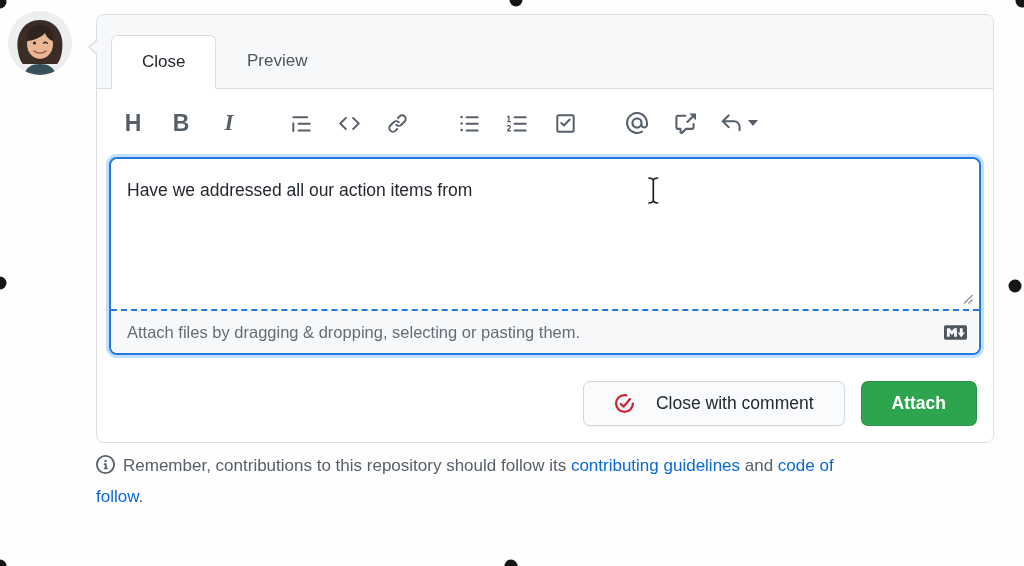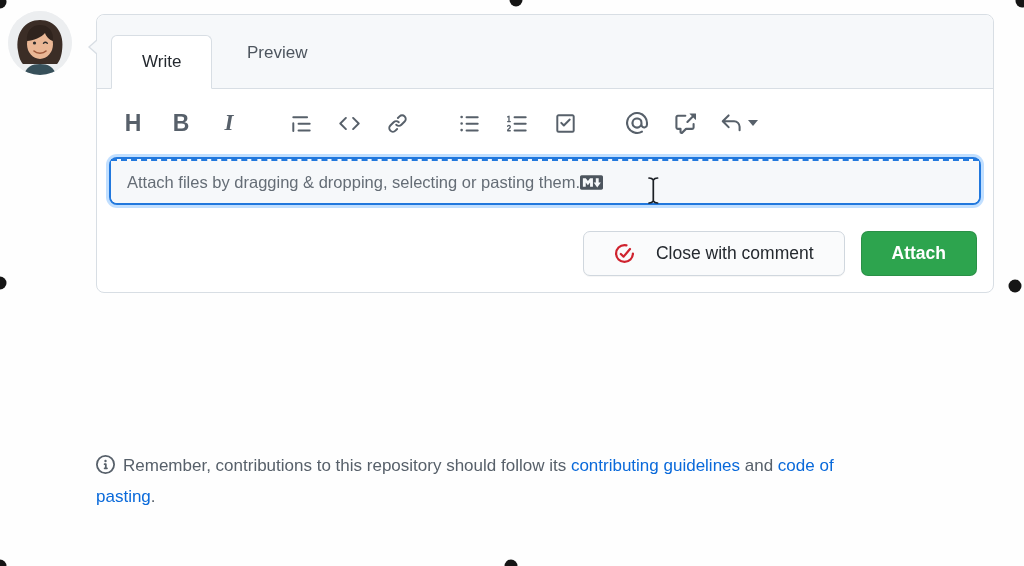--- a/index.html
+++ b/index.html
@@ -15,40 +15,40 @@
           border:1px solid #d8dee4; border-radius:8px; }
   .card::before { content:""; position:absolute; left:-9px; top:24px; width:0; height:0;
           border-top:8px solid transparent; border-bottom:8px solid transparent; border-right:9px solid #d8dee4; }
   .card::after { content:""; position:absolute; left:-7px; top:25px; width:0; height:0;
           border-top:7px solid transparent; border-bottom:7px solid transparent; border-right:8px solid #f6f8fa; }
 
   .card-header { position:relative; height:74px; background:#f6f8fa; border-bottom:1px solid #d8dee4; border-radius:8px 8px 0 0; }
   .tab-write { position:absolute; left:14px; bottom:-1px; height:54px; padding:0 30px; background:#fff;
           border:1px solid #d8dee4; border-bottom:1px solid #fff; border-radius:6px 6px 0 0;
           display:flex; align-items:center; font-size:17px; font-weight:500; color:#24292f; cursor:pointer; }
-  .tab-preview { position:absolute; left:120px; bottom:8px; height:54px; padding:0 30px;
+  .tab-preview { position:absolute; left:120px; bottom:0; height:54px; padding:0 30px;
           display:flex; align-items:center; font-size:17px; color:#4d555e; cursor:pointer; }
 
   .toolbar { display:flex; align-items:center; height:68px; padding-left:12px; color:#57606a; }
   .tb-btn { width:48px; height:40px; display:flex; align-items:center; justify-content:center; cursor:pointer; border-radius:4px; }
   .tb-btn svg { fill:#57606a; }
   .tb-gap { width:24px; }
   .glyph-h { font-size:23px; font-weight:600; color:#57606a; }
   .glyph-b { font-size:23px; font-weight:800; color:#57606a; }
   .glyph-i { font-size:23px; font-weight:600; font-style:italic; font-family:"Liberation Serif", serif; color:#57606a; }
   .caret-down { width:0; height:0; border-left:5px solid transparent; border-right:5px solid transparent; border-top:6px solid #57606a; margin-left:6px; }
 
   .editor-wrap { position:relative; margin:0 12px; border:2px solid #2178dd; border-radius:8px;
           box-shadow:0 0 0 3px rgba(33,139,255,.28); background:#fff; }
   .editor-area { position:relative; }
   textarea.comment-input { display:block; width:100%; height:150px; border:none; outline:none; resize:none;
           padding:18px 16px; font-family:"Liberation Sans", sans-serif; font-size:17.5px; line-height:1.5;
           color:#24292f; border-radius:7px 7px 0 0; background:#fff; }
   .resize-handle { position:absolute; right:4px; bottom:3px; cursor:nwse-resize; }
-  .attach-bar { display:flex; align-items:center; height:44px;
+  .attach-bar { display:flex; align-items:center; justify-content:space-between; height:44px;
           padding:0 12px 0 16px; background:#f6f8fa; border-top:2px dashed #2178dd; border-radius:0 0 6px 6px; cursor:pointer; }
   .attach-text { font-size:16.5px; color:#656d76; }
 
   .actions { display:flex; justify-content:flex-end; align-items:center; gap:16px; margin:26px 16px 16px 0; }
   .btn { display:flex; align-items:center; justify-content:center; height:45px; border-radius:7px; cursor:pointer; }
   .btn-close { gap:21px; padding:0 30px; background:#fafbfc; border:1px solid #d0d7de;
           font-size:17.5px; font-weight:500; color:#24292f; box-shadow:0 1px 0 rgba(27,31,36,.04); }
   .btn-comment { padding:0 30px; background:#2da44e; border:1px solid rgba(27,31,36,.15);
           font-size:17.5px; font-weight:700; color:#fff; }
 
@@ -83,21 +83,21 @@
       <circle cx="26.5" cy="32" r="1.6" fill="#2b2b2b"></circle>
       <path d="M35.5 32.2c1-.9 2.8-.9 3.8 0" stroke="#2b2b2b" stroke-width="1.4" fill="none" stroke-linecap="round"></path>
       <path d="M26 40c3 3 9 3 12 0" stroke="#a05a3c" stroke-width="1.6" fill="none" stroke-linecap="round"></path>
       <path d="M16 64c2-8 8-11 16-11s14 3 16 11z" fill="#37505a"></path>
     </svg>
   </div>
 
   <div class="card">
     <div class="card-header">
       <div class="tab-write">
-        <span>Write</span>
+        <span>Close</span>
       </div>
       <div class="tab-preview">
         <span>Preview</span>
       </div>
     </div>
 
     <div class="toolbar">
       <div class="tb-btn">
         <span class="glyph-h">H</span>
       </div>
@@ -152,20 +152,26 @@
       </div>
       <div class="tb-btn" style="width:60px">
         <svg width="22" height="22" viewBox="0 0 16 16">
             <path d="M6.78 1.97a.75.75 0 0 1 0 1.06L3.81 6h6.44A4.75 4.75 0 0 1 15 10.75v2.5a.75.75 0 0 1-1.5 0v-2.5a3.25 3.25 0 0 0-3.25-3.25H3.81l2.97 2.97a.749.749 0 0 1-.326 1.275.749.749 0 0 1-.734-.215L1.47 7.28a.75.75 0 0 1 0-1.06l4.25-4.25a.75.75 0 0 1 1.06 0Z"></path>
           </svg>
         <span class="caret-down"></span>
       </div>
     </div>
 
     <div class="editor-wrap">
+      <div class="editor-area">
+        <textarea class="comment-input" spellcheck="false" style="">Have we addressed all our action items from</textarea>
+        <svg class="resize-handle" width="15" height="15" viewBox="0 0 15 15">
+          <path d="M4 12.5 12.5 4M8.5 12.5l4-4" stroke="#8c959f" stroke-width="1.4" fill="none"></path>
+        </svg>
+      </div>
       <div class="attach-bar">
         <span class="attach-text">Attach files by dragging &amp; dropping, selecting or pasting them.</span>
         <svg width="23" height="23" viewBox="0 0 16 16" style="fill:#4d555e">
           <path d="M14.85 3c.63 0 1.15.52 1.15 1.15v7.7c0 .63-.52 1.15-1.15 1.15H1.15C.52 13 0 12.48 0 11.85v-7.7C0 3.52.52 3 1.15 3ZM9 11V5H7L5.5 7 4 5H2v6h2V8l1.5 1.92L7 8v3Zm2.99.5L14.5 8H13V5h-2v3H9.5Z"></path>
         </svg>
       </div>
     </div>
 
     <div class="actions">
       <div class="btn btn-close">
@@ -180,20 +186,20 @@
       </div>
     </div>
   </div>
 
   <div class="footer-note">
     <span class="info-icon">
       <svg width="19" height="19" viewBox="0 0 16 16">
           <path d="M0 8a8 8 0 1 1 16 0A8 8 0 0 1 0 8Zm8-6.5a6.5 6.5 0 1 0 0 13 6.5 6.5 0 0 0 0-13ZM6.5 7.75A.75.75 0 0 1 7.25 7h1a.75.75 0 0 1 .75.75v2.75h.25a.75.75 0 0 1 0 1.5h-2a.75.75 0 0 1 0-1.5h.25v-2h-.25a.75.75 0 0 1-.75-.75ZM8 6a1 1 0 1 1 0-2 1 1 0 0 1 0 2Z"></path>
         </svg>
     </span><span>Remember, contributions to this repository should follow its </span><a>contributing guidelines</a><span> and </span><a>code of</a><br>
-    <a>pasting</a><span>.</span>
+    <a>follow</a><span>.</span>
   </div>
 
   <svg class="mouse-cursor" width="15" height="29" viewBox="0 0 15 29">
     <path d="M3 2c2.3 0 3.6.9 4.3 2C8 2.9 9.3 2 11.6 2M7.3 4v21M3 27c2.3 0 3.6-.9 4.3-2 .7 1.1 2 2 4.3 2" stroke="#1b1f24" stroke-width="1.7" fill="none" stroke-linecap="round"></path>
   </svg>
 
 </div>
 
 </body></html>

